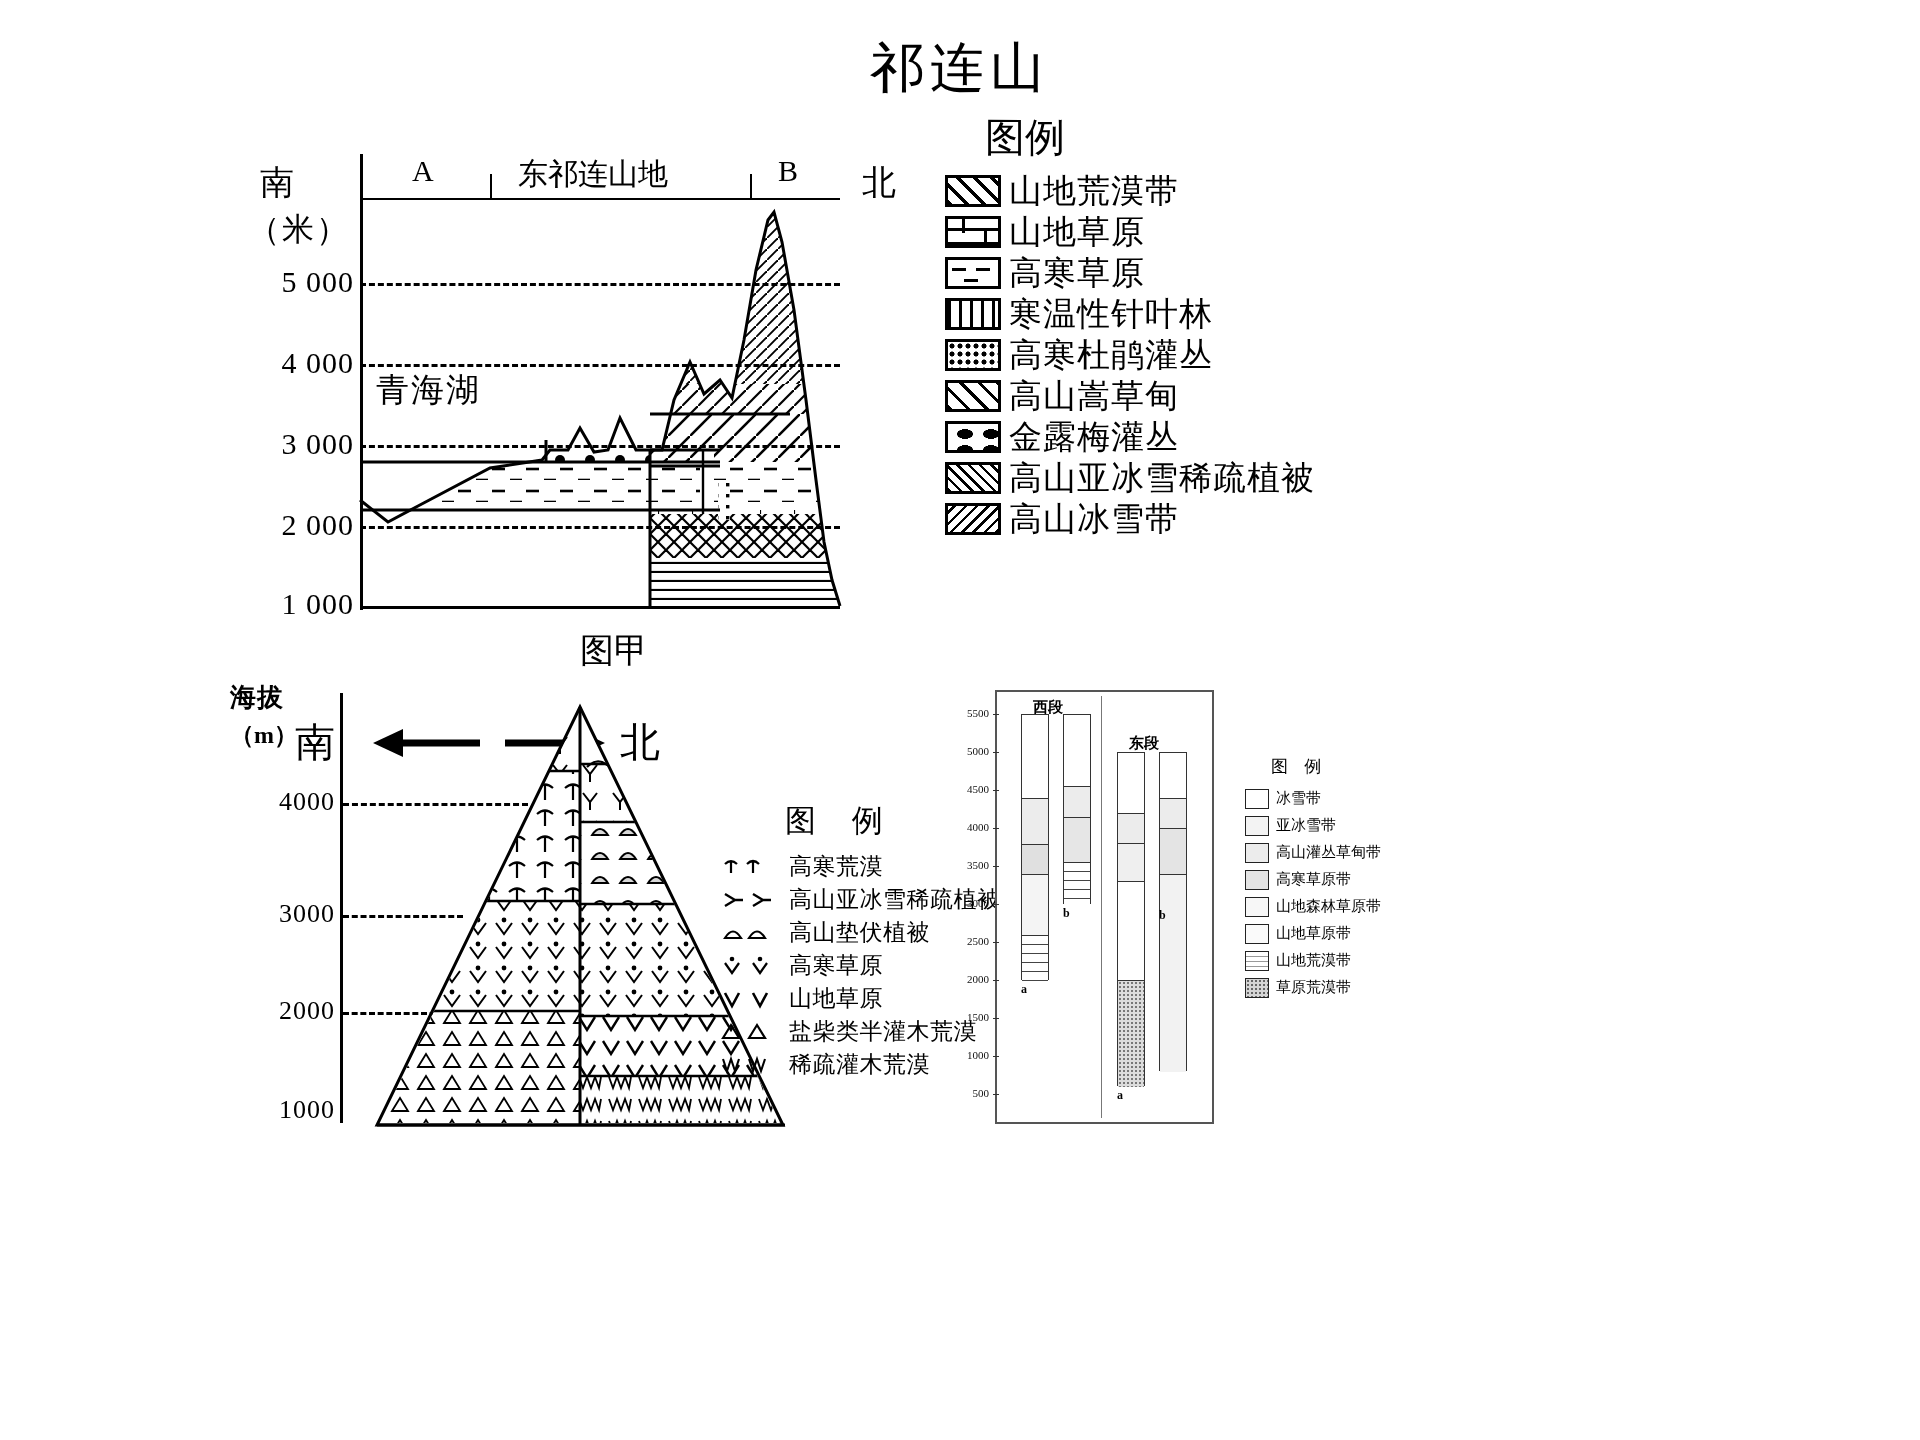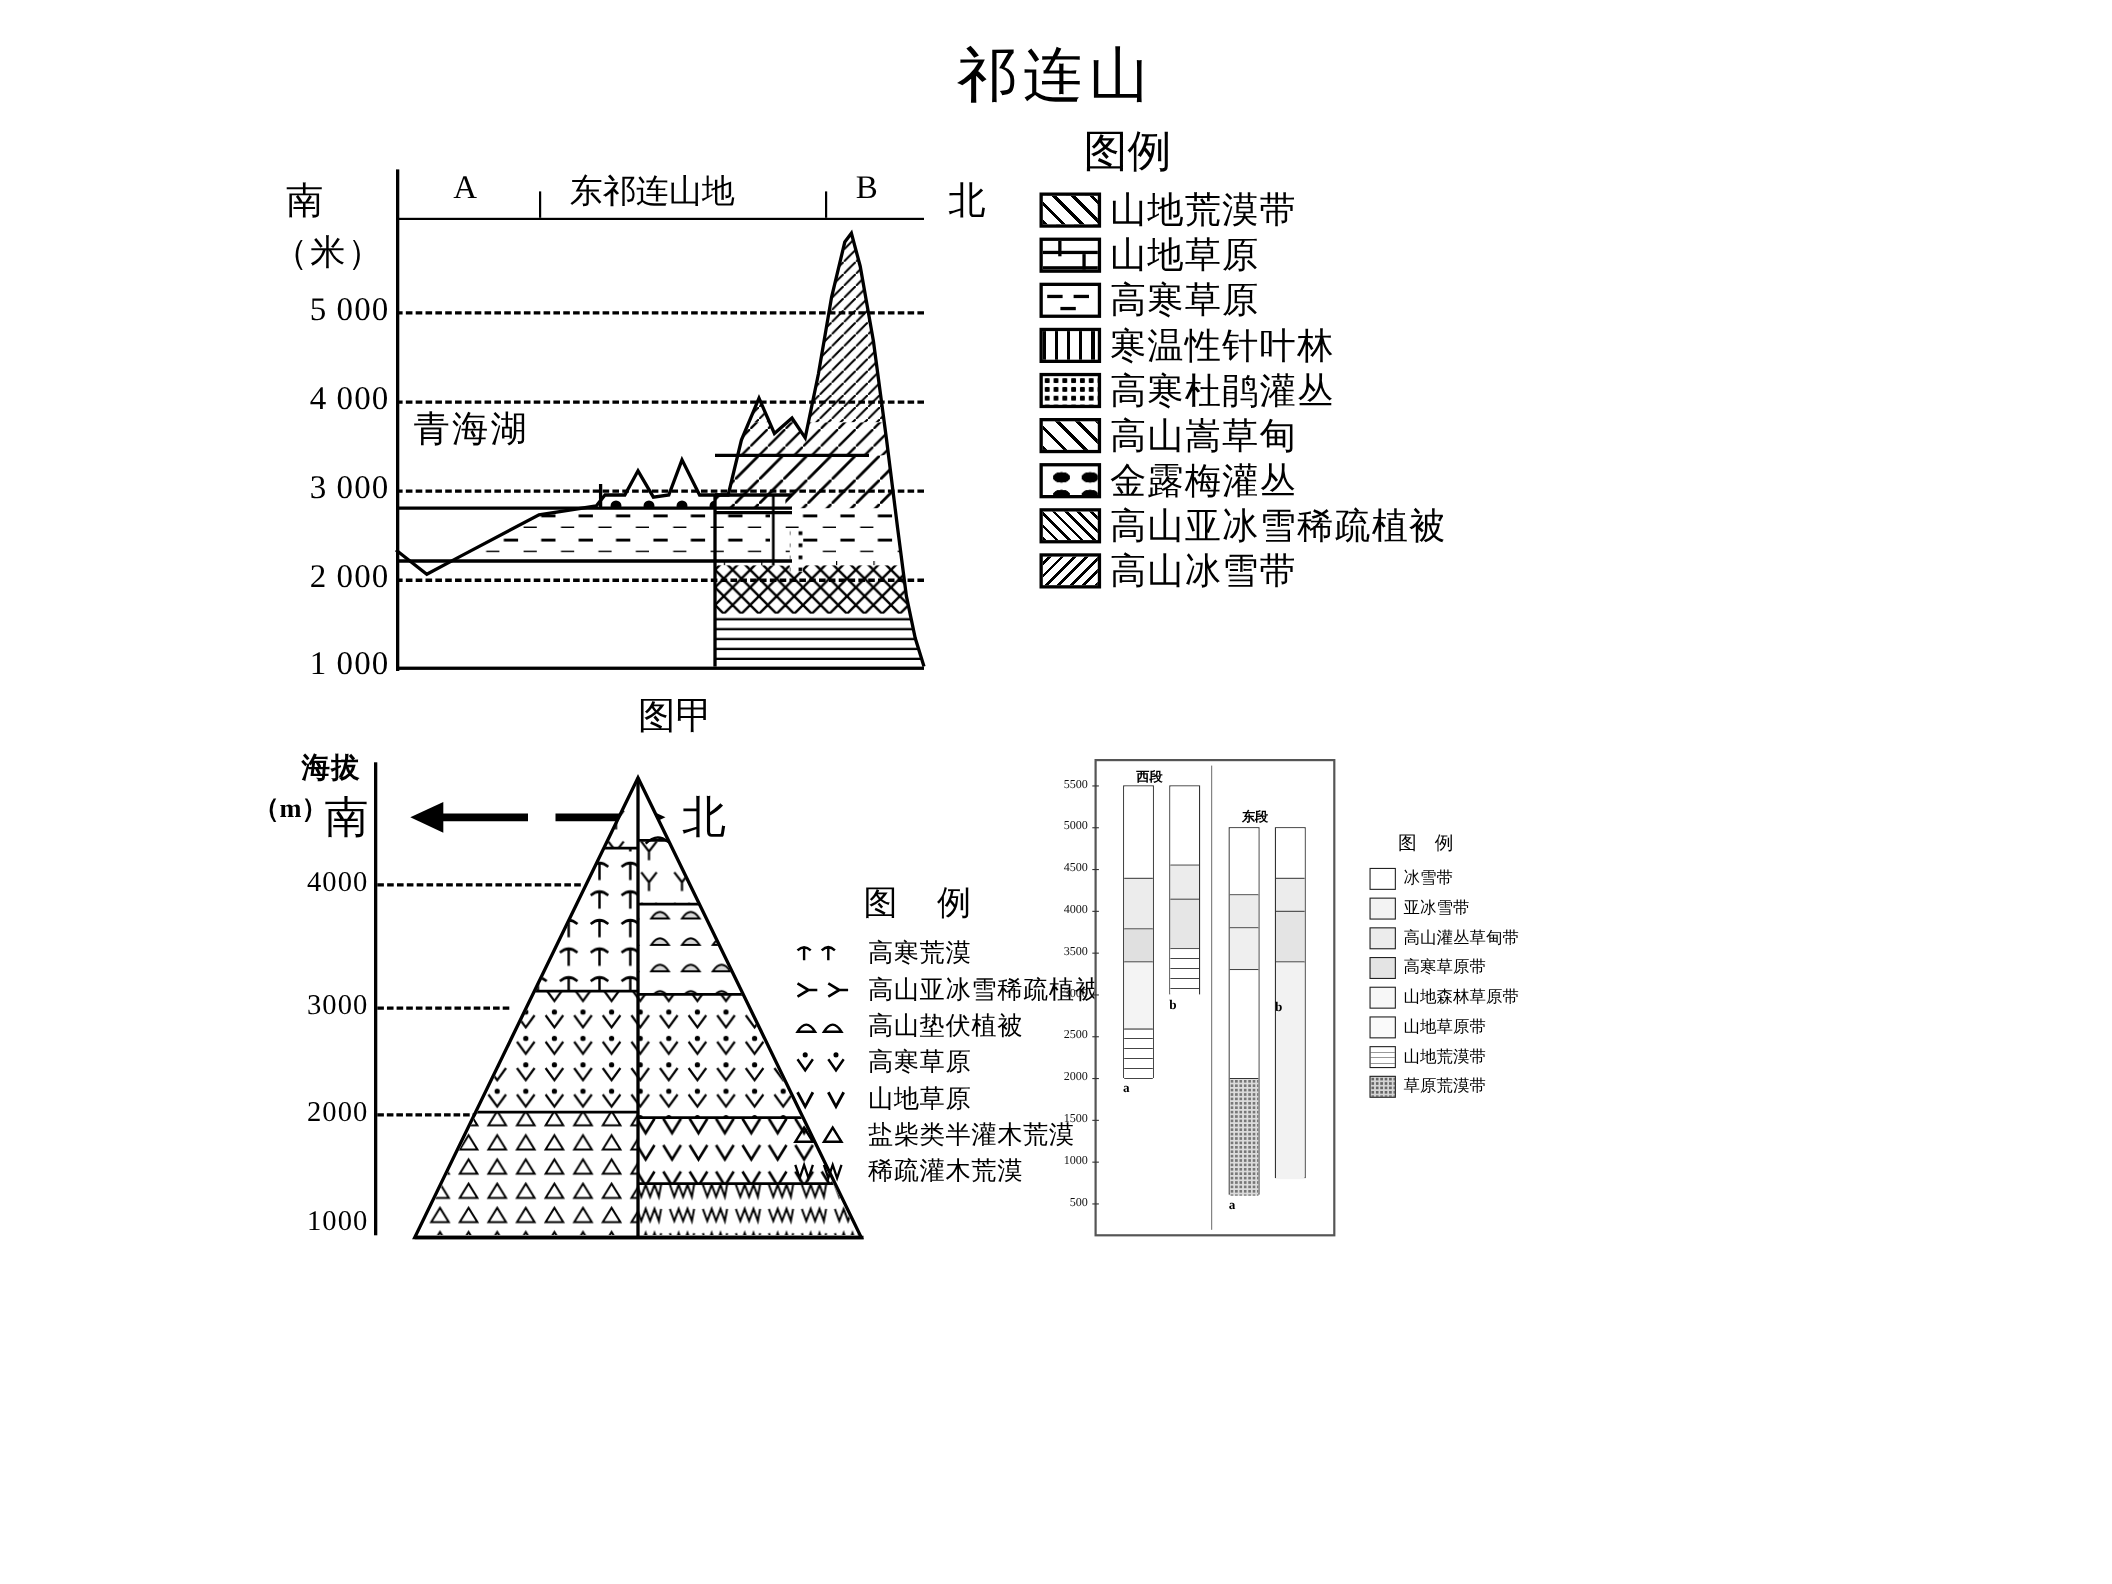--- a/index.html
+++ b/index.html
@@ -30,39 +30,39 @@
   #figA .caption{left:330px;top:478px;font-size:34px;}
   #figA .qh{left:126px;top:218px;font-size:33px;letter-spacing:2px;}
   
   #legendTop{left:945px;top:110px;width:520px;}
   #legendTop .lg-title{font-size:40px;margin-left:40px;margin-bottom:6px;}
   .lg-row{display:flex;align-items:center;height:40px;margin-bottom:1px;}
   .lg-sw{width:56px;height:32px;border:3px solid #000;box-sizing:border-box;flex:none;background:#fff;}
   .lg-tx{font-size:33px;margin-left:8px;white-space:nowrap;letter-spacing:1px;}
   
   #figB{left:225px;top:675px;width:700px;height:460px;}
-  #figB .hb{left:5px;top:5px;font-size:26px;font-weight:bold;letter-spacing:1px;margin-left:44px;}
+  #figB .hb{left:5px;top:5px;font-size:26px;font-weight:bold;letter-spacing:1px;}
   #figB .hbm{left:5px;top:44px;font-size:24px;font-weight:bold;}
   #figB .nan{left:70px;top:40px;font-size:40px;}
   #figB .bei{left:395px;top:40px;font-size:40px;}
   #figB .axY{position:absolute;left:115px;top:18px;width:3px;height:430px;background:#000;}
   #figB .ytk{position:absolute;right:0;font-size:26px;letter-spacing:1px;}
   #figB .ytkw{position:absolute;left:-10px;width:120px;text-align:right;}
   #figB .gl{position:absolute;left:118px;border-top:3px dashed #000;}
   
   #legendMid{left:715px;top:800px;width:380px;}
   #legendMid .lg-title{font-size:31px;letter-spacing:14px;margin-left:70px;margin-bottom:8px;}
   .lm-row{display:flex;align-items:center;height:33px;}
   .lm-sym{width:74px;height:28px;flex:none;}
   .lm-tx{font-size:23px;white-space:nowrap;letter-spacing:0.5px;}
   
   #figC{left:995px;top:690px;width:215px;height:430px;border:2px solid #555;background:#fff;}
   #figC .ytk{position:absolute;font-size:11px;color:#111;text-align:right;width:34px;}
   #figC .gmark{position:absolute;width:6px;height:1px;background:#333;}
-  #figC .seglab{position:absolute;font-size:12px;font-weight:bold;}
+  #figC .seglab{position:absolute;font-size:15px;font-weight:bold;}
   #figC .collab{position:absolute;font-size:12px;font-weight:bold;}
   .bar{position:absolute;box-sizing:border-box;border:1px solid #333;}
   .bseg{position:absolute;left:0;right:0;box-sizing:border-box;border-bottom:1px solid #333;}
   #figC .divider{position:absolute;top:4px;bottom:4px;width:1px;background:#777;}
   
   #legendR{left:1245px;top:755px;width:220px;}
   #legendR .lg-title{font-size:17px;letter-spacing:6px;margin-left:26px;margin-bottom:7px;}
   .lr-row{display:flex;align-items:center;height:27px;}
   .lr-sw{width:24px;height:20px;border:1.5px solid #222;box-sizing:border-box;flex:none;background:#fff;}
   .lr-tx{font-size:15px;margin-left:7px;white-space:nowrap;}

